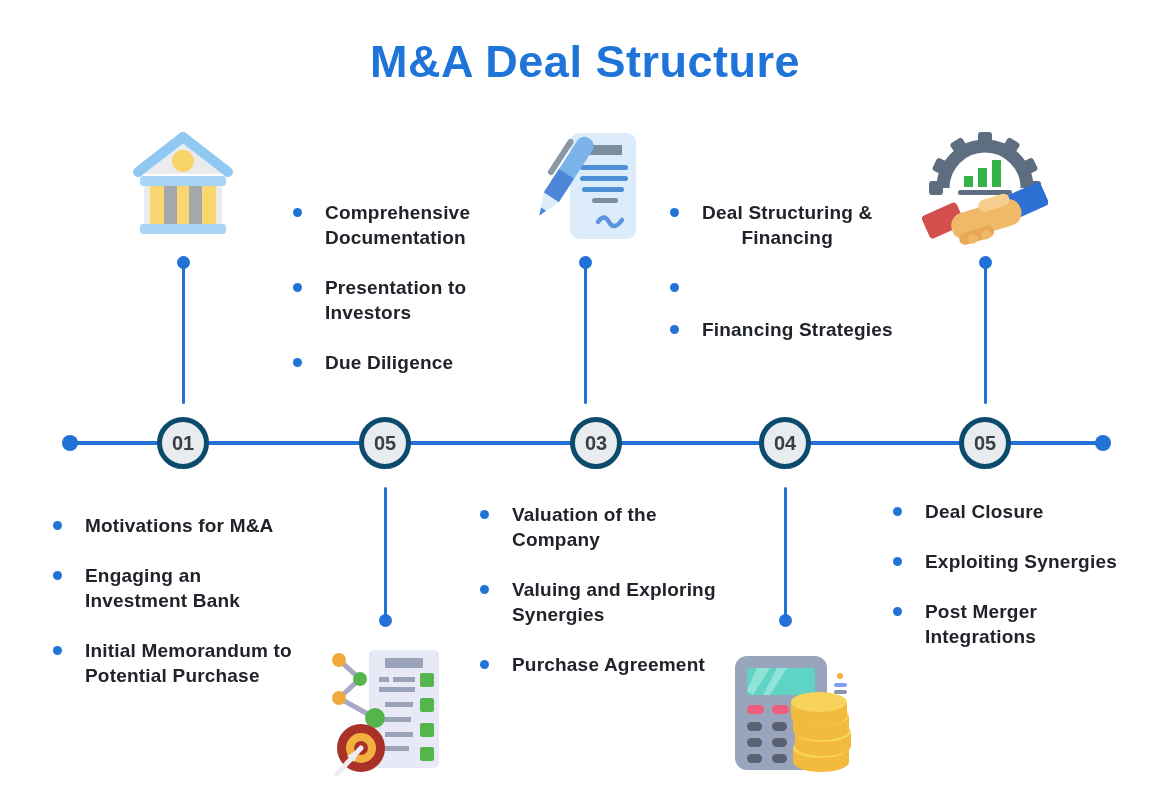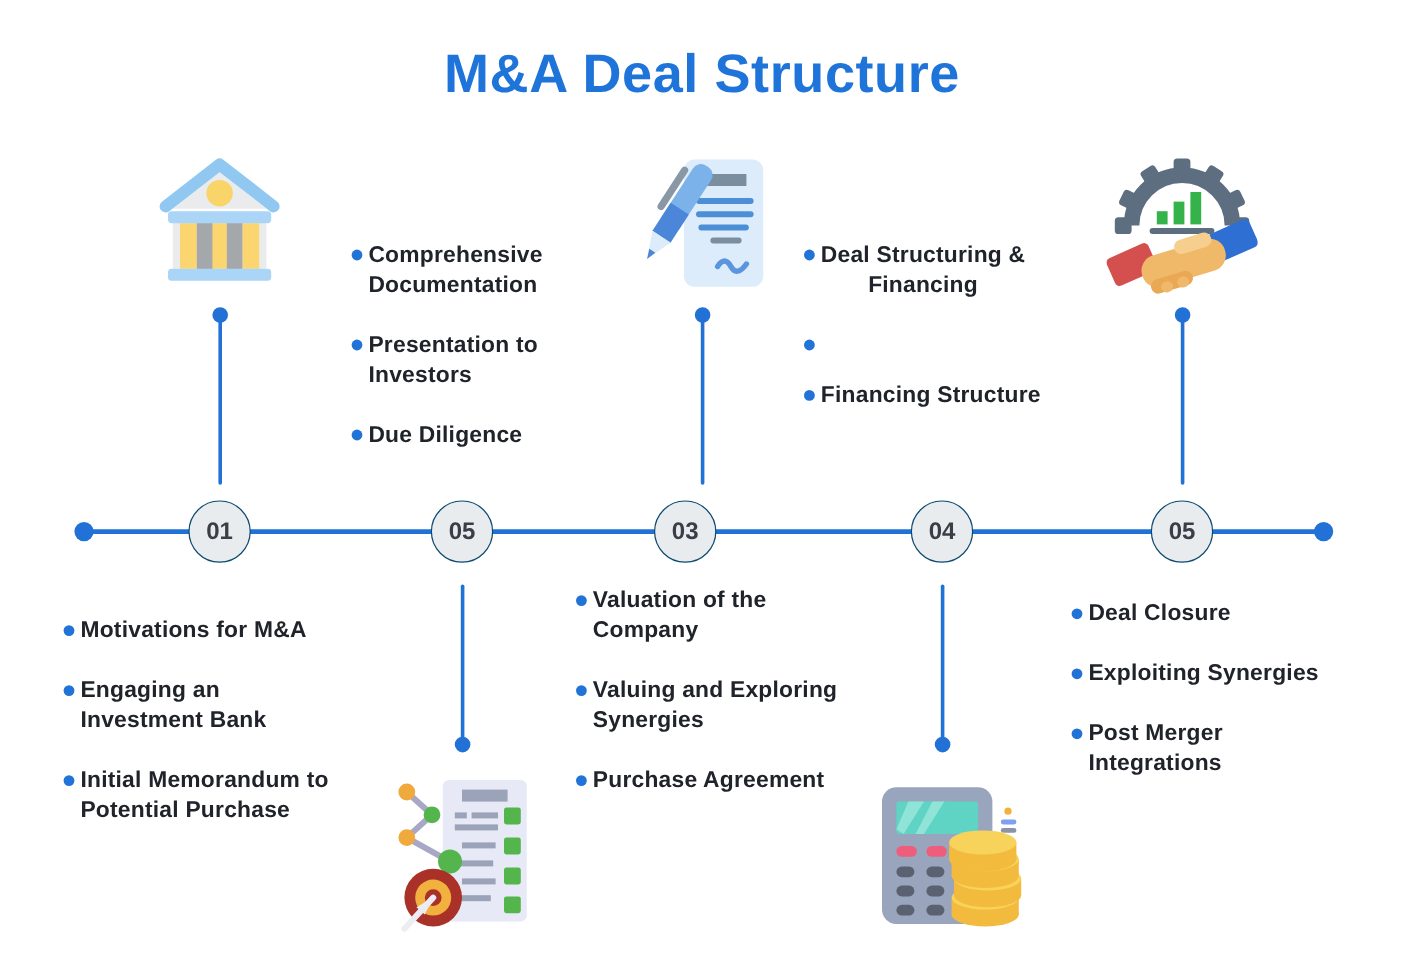--- a/index.html
+++ b/index.html
@@ -12,33 +12,33 @@
     position:absolute; left:0; top:36px; width:100%; text-align:center;
     font-size:45px; font-weight:800; color:#1e74d9; letter-spacing:.5px;
   }
   
   .hline { position:absolute; left:70px; top:441px; width:1033px; height:4px; background:#2171d6; border-radius:2px; }
   .end-dot { position:absolute; top:435px; width:16px; height:16px; border-radius:50%; background:#2171d6; }
   .end-dot.left { left:62px; }
   .end-dot.right { left:1095px; }
   .node {
     position:absolute; top:417px; width:52px; height:52px; border-radius:50%;
-    background:#e9ecef; border:1px solid #0c4a6e;
+    background:#e9ecef; border:5px solid #0c4a6e;
     display:flex; align-items:center; justify-content:center;
     font-size:20px; font-weight:700; color:#3a3f47;
   }
   .vline { position:absolute; width:3px; background:#2171d6; border-radius:2px; }
   .vline.above { top:262px; height:142px; }
   .vline.below { top:487px; height:133px; }
   .vdot { position:absolute; width:13px; height:13px; border-radius:50%; background:#2171d6; }
   .vdot.above { top:256px; }
   .vdot.below { top:614px; }
   
   .blist { position:absolute; }
-  .bitem { display:flex; align-items:flex-start; gap:5px; margin-bottom:25px; }
+  .bitem { display:flex; align-items:flex-start; gap:23px; margin-bottom:25px; }
   .bdot { width:9px; height:9px; border-radius:50%; background:#2273d8; margin-top:8px; flex-shrink:0; }
   .btext {
     font-size:19px; line-height:25px; font-weight:700; color:#20242a;
     white-space:pre-line; letter-spacing:.2px;
   }
   .icon { position:absolute; }
 </style>
 </head>
 <body>
 
@@ -60,21 +60,21 @@
   <div class="vdot below" style="left:778.5px"></div>
   <div class="vline above" style="left:983.5px"></div>
   <div class="vdot above" style="left:978.5px"></div>
 
   <div class="node" style="left:157px">
       <span>01</span>
     </div>
   <div class="node" style="left:359px">
       <span>05</span>
     </div>
-  <div class="node" style="left:545px">
+  <div class="node" style="left:570px">
       <span>03</span>
     </div>
   <div class="node" style="left:759px">
       <span>04</span>
     </div>
   <div class="node" style="left:959px">
       <span>05</span>
     </div>
 
   <div class="icon" style="left:128px; top:126px;">
@@ -237,42 +237,42 @@
     <div class="bitem">
         <span class="bdot"></span>
         <span class="btext">Deal Structuring &amp;
 Financing</span>
       </div>
     <div class="bitem">
         <span class="bdot"></span>
       </div>
     <div class="bitem">
         <span class="bdot"></span>
-        <span class="btext">Financing Structure</span>
+        <span class="btext">Financing Strategies</span>
       </div>
   </div>
 
   <div class="blist" style="left:53px; top:513px;">
     <div class="bitem">
         <span class="bdot"></span>
         <span class="btext">Motivations for M&amp;A</span>
       </div>
     <div class="bitem">
         <span class="bdot"></span>
         <span class="btext">Engaging an
 Investment Bank</span>
       </div>
     <div class="bitem">
         <span class="bdot"></span>
         <span class="btext">Initial Memorandum to
 Potential Purchase</span>
       </div>
   </div>
 
-  <div class="blist" style="left:480px; top:488px;">
+  <div class="blist" style="left:480px; top:502px;">
     <div class="bitem">
         <span class="bdot"></span>
         <span class="btext">Valuation of the
 Company</span>
       </div>
     <div class="bitem">
         <span class="bdot"></span>
         <span class="btext">Valuing and Exploring
 Synergies</span>
       </div>

